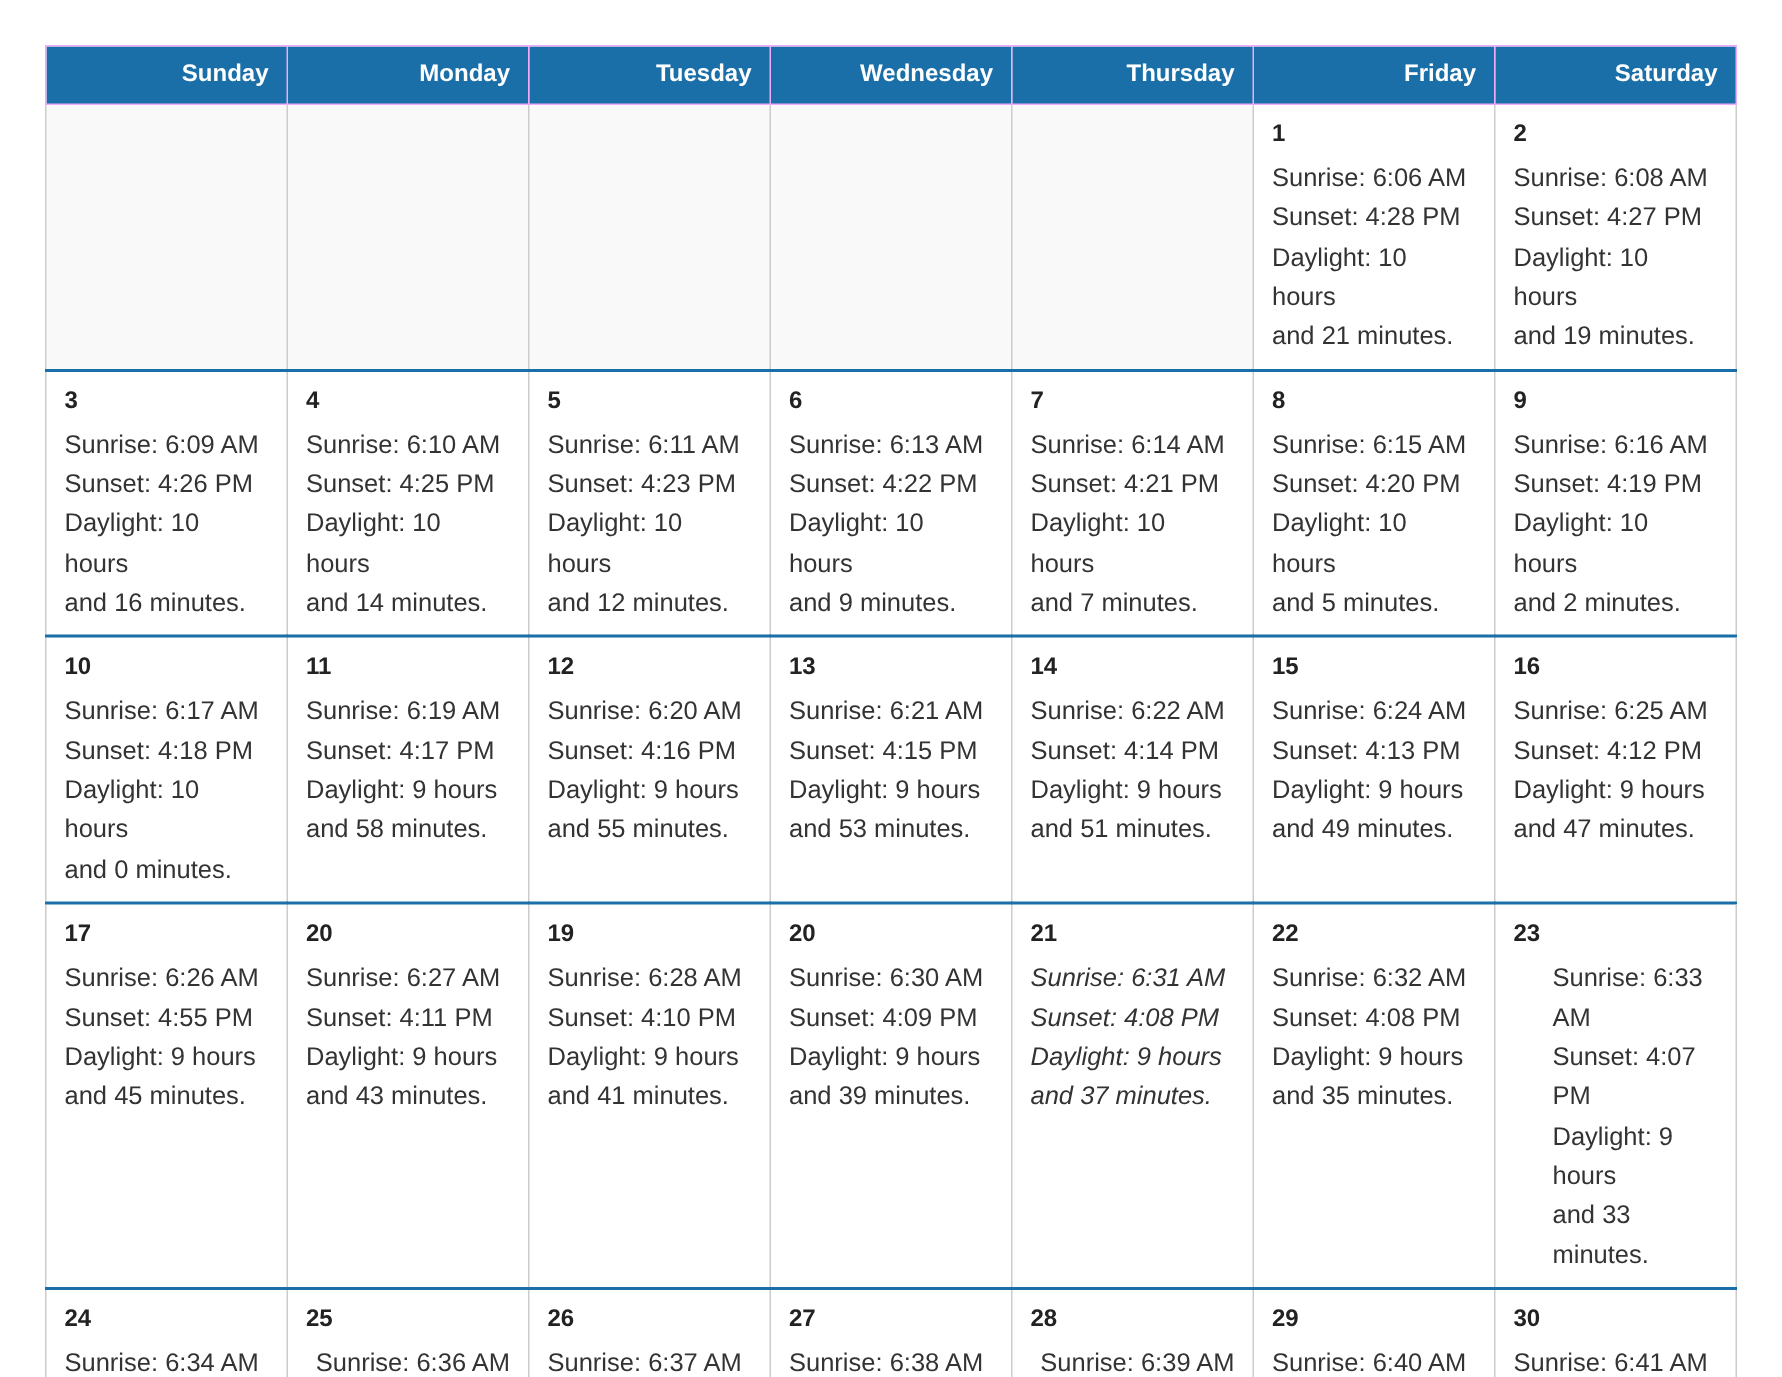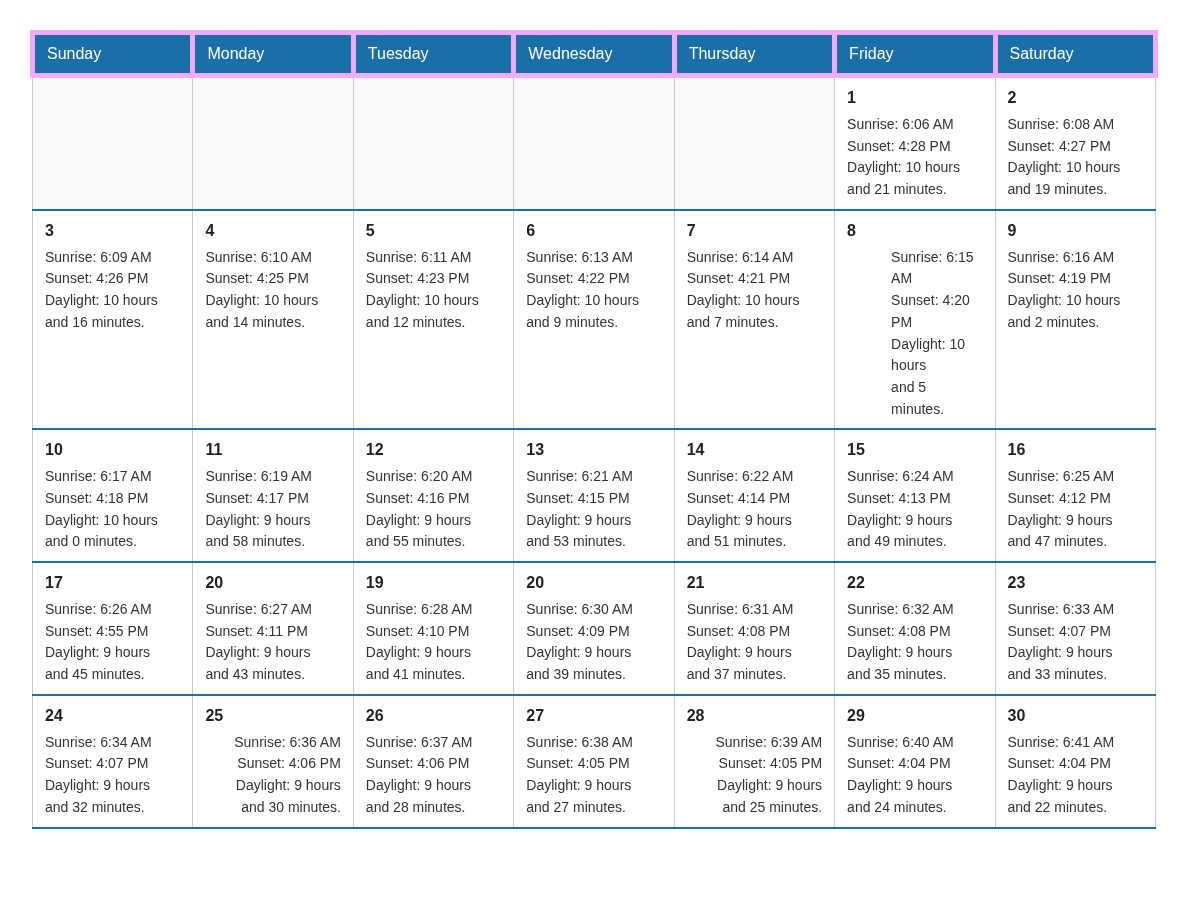--- a/index.html
+++ b/index.html
@@ -59,24 +59,24 @@
       width: 100%;
       border-collapse: collapse;
       margin-top: 10px;
     }
     .calendar thead tr {
       background-color: #1a6fa8;
     }
     .calendar thead th {
       color: #fff;
       font-size: 16px;
-      font-weight: normal;
+      font-weight: bold;
       padding: 10px 12px;
-      text-align: left;
-      border: 5px solid #f0abfc;
+      text-align: right;
+      border: 1px solid #f0abfc;
     }
     .calendar tbody tr {
       border-bottom: 2px solid #1a6fa8;
     }
     .calendar tbody td {
       vertical-align: top;
       padding: 8px 12px;
       font-size: 13px;
       color: #333;
       border: 1px solid #ccc;
@@ -85,21 +85,21 @@
       line-height: 1.5;
     }
     .day-num {
       font-size: 16px;
       font-weight: bold;
       color: #222;
       display: block;
       margin-bottom: 4px;
     }
     .day-info {
-      font-size: 14px;
+      font-size: 17px;
       color: #333;
       line-height: 1.55;
     }
     .empty-cell {
       background: #f9f9f9;
     }
   </style>
 </head>
 <body>
 
@@ -171,21 +171,21 @@
         </td>
         <td>
           <span class="day-num">7</span>
           <div class="day-info" style="white-space: pre-line;">Sunrise: 6:14 AM
 Sunset: 4:21 PM
 Daylight: 10 hours
 and 7 minutes.</div>
         </td>
         <td>
           <span class="day-num">8</span>
-          <div class="day-info" style="white-space: pre-line; margin-left: 44px;">Sunrise: 6:15 AM
+          <div class="day-info" style="white-space: pre-line;">Sunrise: 6:15 AM
 Sunset: 4:20 PM
 Daylight: 10 hours
 and 5 minutes.</div>
         </td>
         <td>
           <span class="day-num">9</span>
           <div class="day-info" style="white-space: pre-line;">Sunrise: 6:16 AM
 Sunset: 4:19 PM
 Daylight: 10 hours
 and 2 minutes.</div>
@@ -266,35 +266,35 @@
         </td>
         <td>
           <span class="day-num">20</span>
           <div class="day-info" style="white-space: pre-line;">Sunrise: 6:30 AM
 Sunset: 4:09 PM
 Daylight: 9 hours
 and 39 minutes.</div>
         </td>
         <td>
           <span class="day-num">21</span>
-          <div class="day-info" style="white-space: pre-line;">Sunrise: 6:31 AM
+          <div class="day-info" style="white-space: pre-line; font-style: italic;">Sunrise: 6:31 AM
 Sunset: 4:08 PM
 Daylight: 9 hours
 and 37 minutes.</div>
         </td>
         <td>
           <span class="day-num">22</span>
           <div class="day-info" style="white-space: pre-line;">Sunrise: 6:32 AM
 Sunset: 4:08 PM
 Daylight: 9 hours
 and 35 minutes.</div>
         </td>
         <td>
           <span class="day-num">23</span>
-          <div class="day-info" style="white-space: pre-line;">Sunrise: 6:33 AM
+          <div class="day-info" style="white-space: pre-line; margin-left: 26px;">Sunrise: 6:33 AM
 Sunset: 4:07 PM
 Daylight: 9 hours
 and 33 minutes.</div>
         </td>
       </tr>
       <tr>
         <td>
           <span class="day-num">24</span>
           <div class="day-info" style="white-space: pre-line;">Sunrise: 6:34 AM
 Sunset: 4:07 PM

